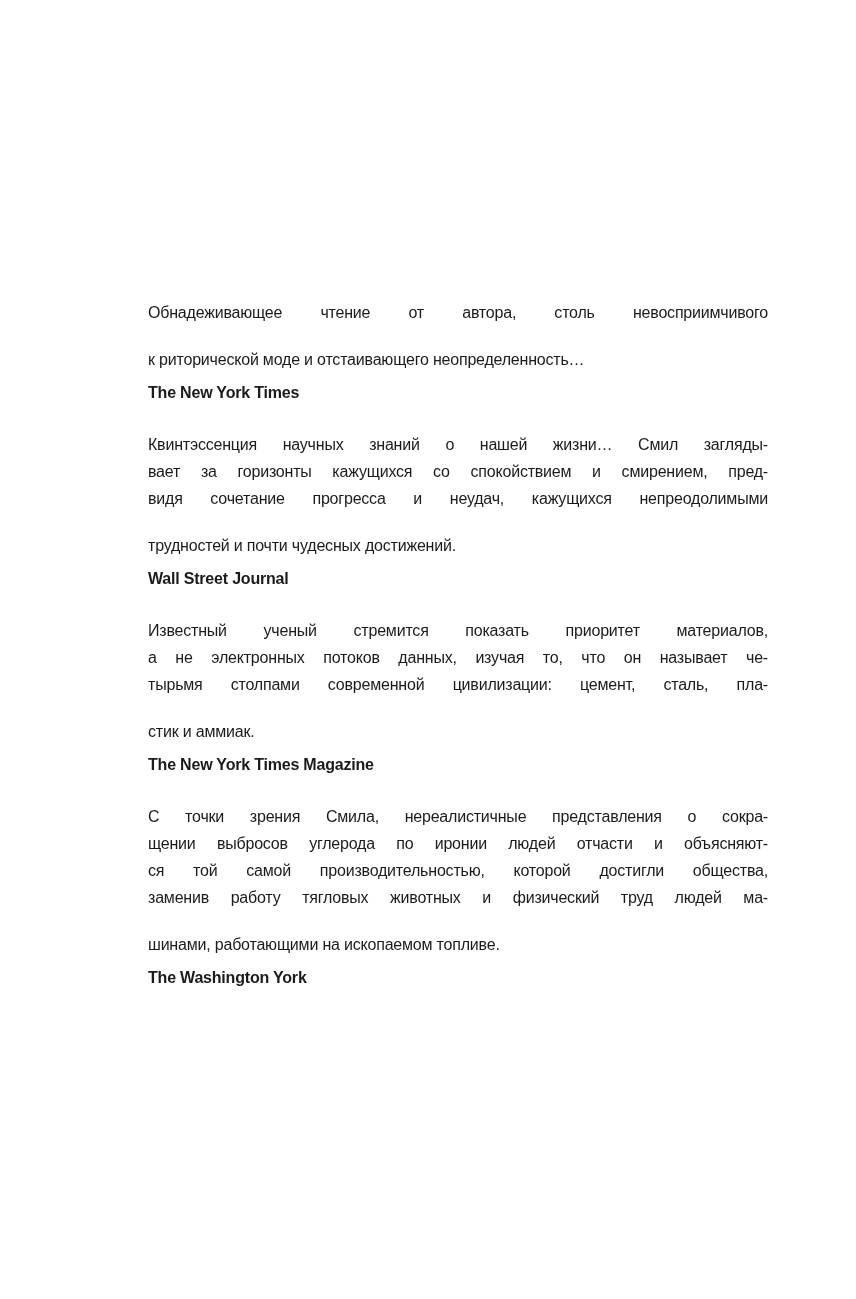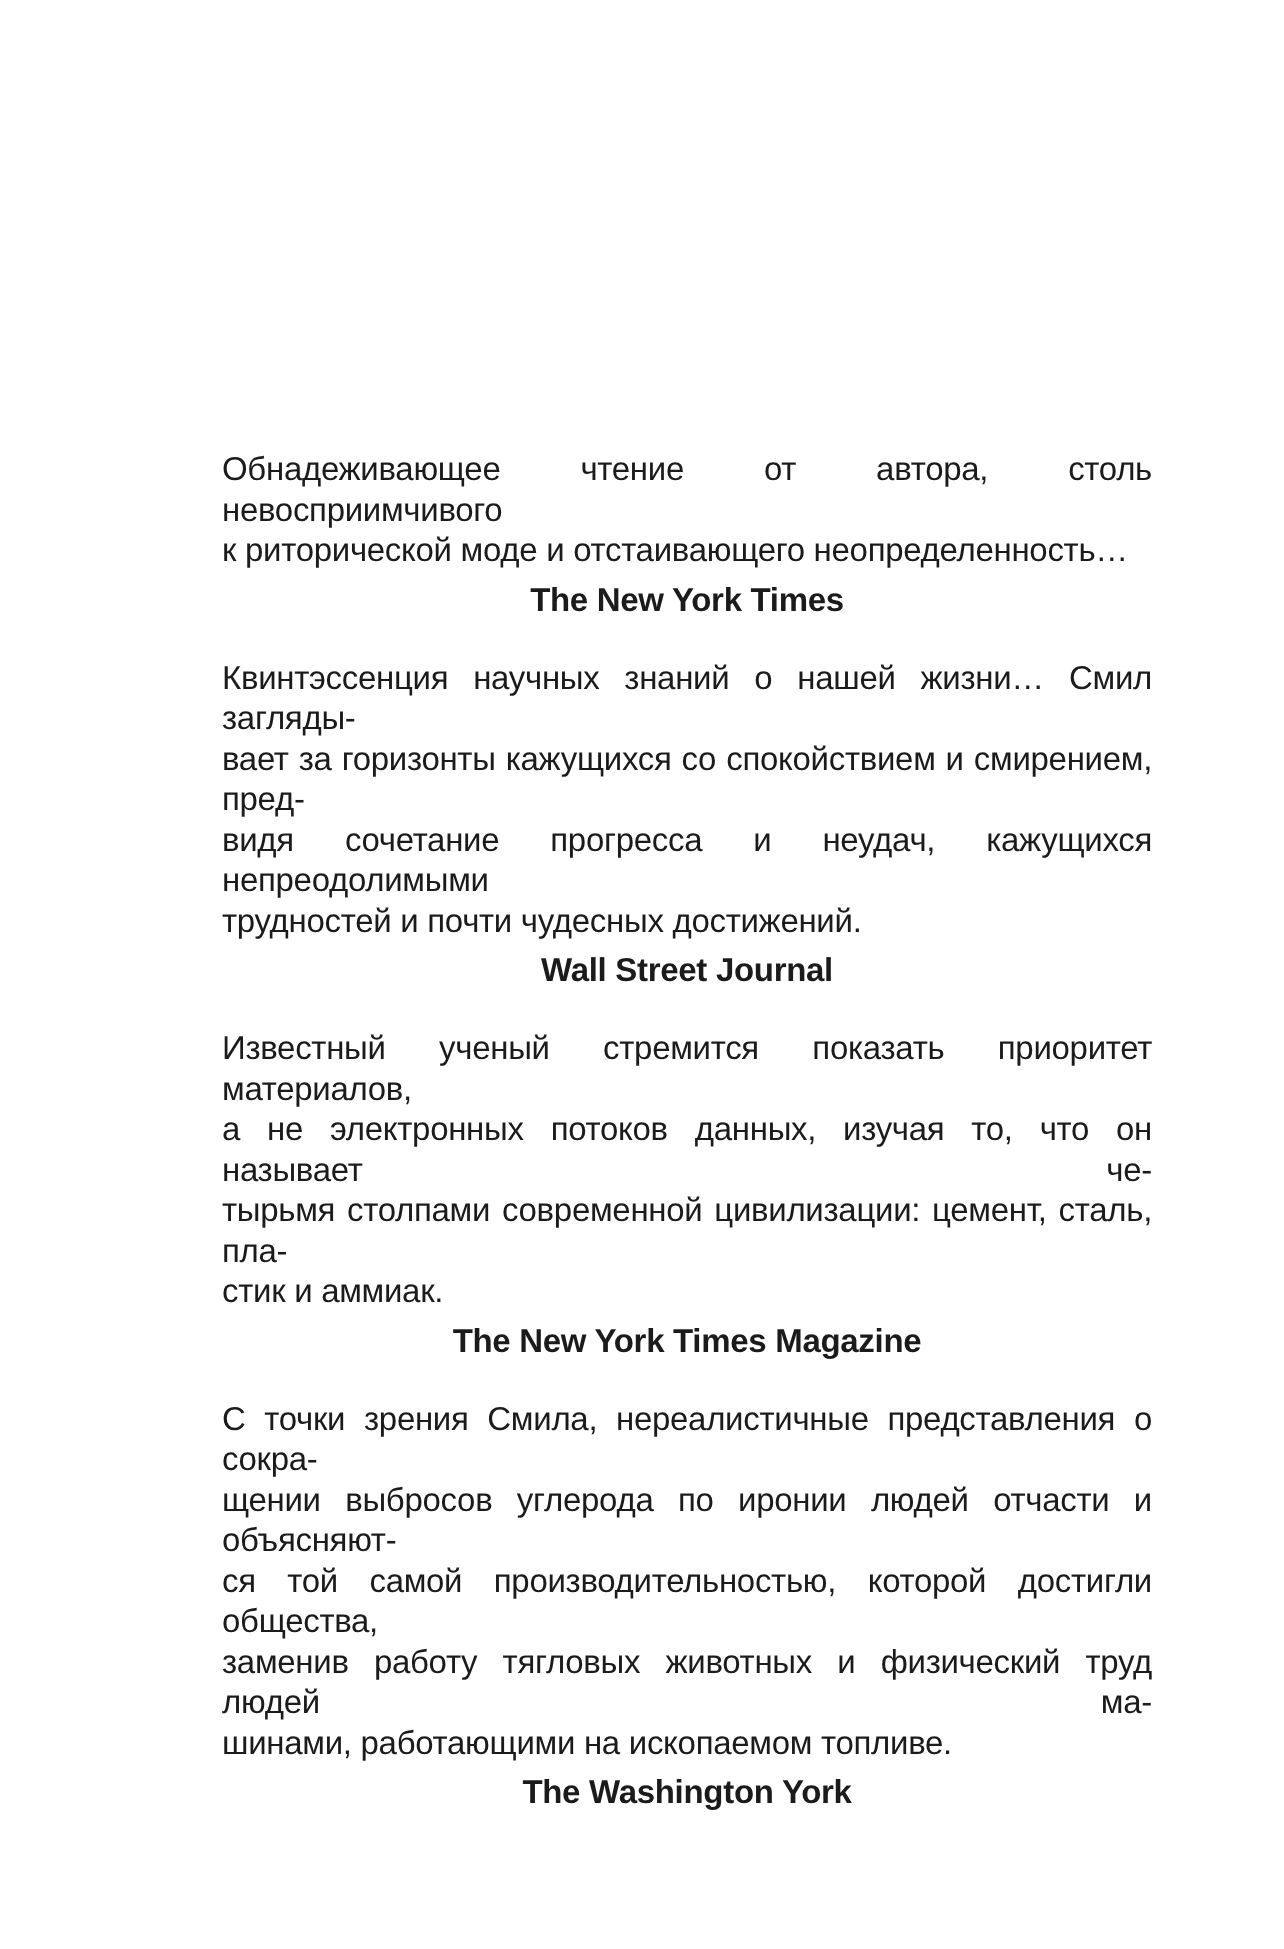--- a/index.html
+++ b/index.html
@@ -16,41 +16,42 @@
   }
   .page {
     position: absolute;
     inset: 0;
   }
   .reviews {
     position: absolute;
     left: 148px;
     top: 299px;
     width: 620px;
-    font-size: 22px;
+    font-size: 16px;
     line-height: 27px;
     letter-spacing: -0.2px;
     color: #1b1b1b;
   }
   .quote {
     margin: 0 0 6px 0;
   }
   .quote .line {
     display: block;
     text-align: justify;
     text-align-last: justify;
   }
   .quote .line.last {
     text-align: left;
     text-align-last: left;
+    margin-top: 20px;
   }
   .source {
     font-weight: bold;
     margin: 0 0 25px 0;
-    text-align: center;
+    text-align: left;
   }
 </style>
 </head>
 <body style="background: rgb(255, 255, 255);">
 
 <div class="page">
   <div class="reviews" style="color: rgb(27, 27, 27);">
   <div class="review">
     <p class="quote">
           <span class="line">Обнадеживающее чтение от автора, столь невосприимчивого</span>

